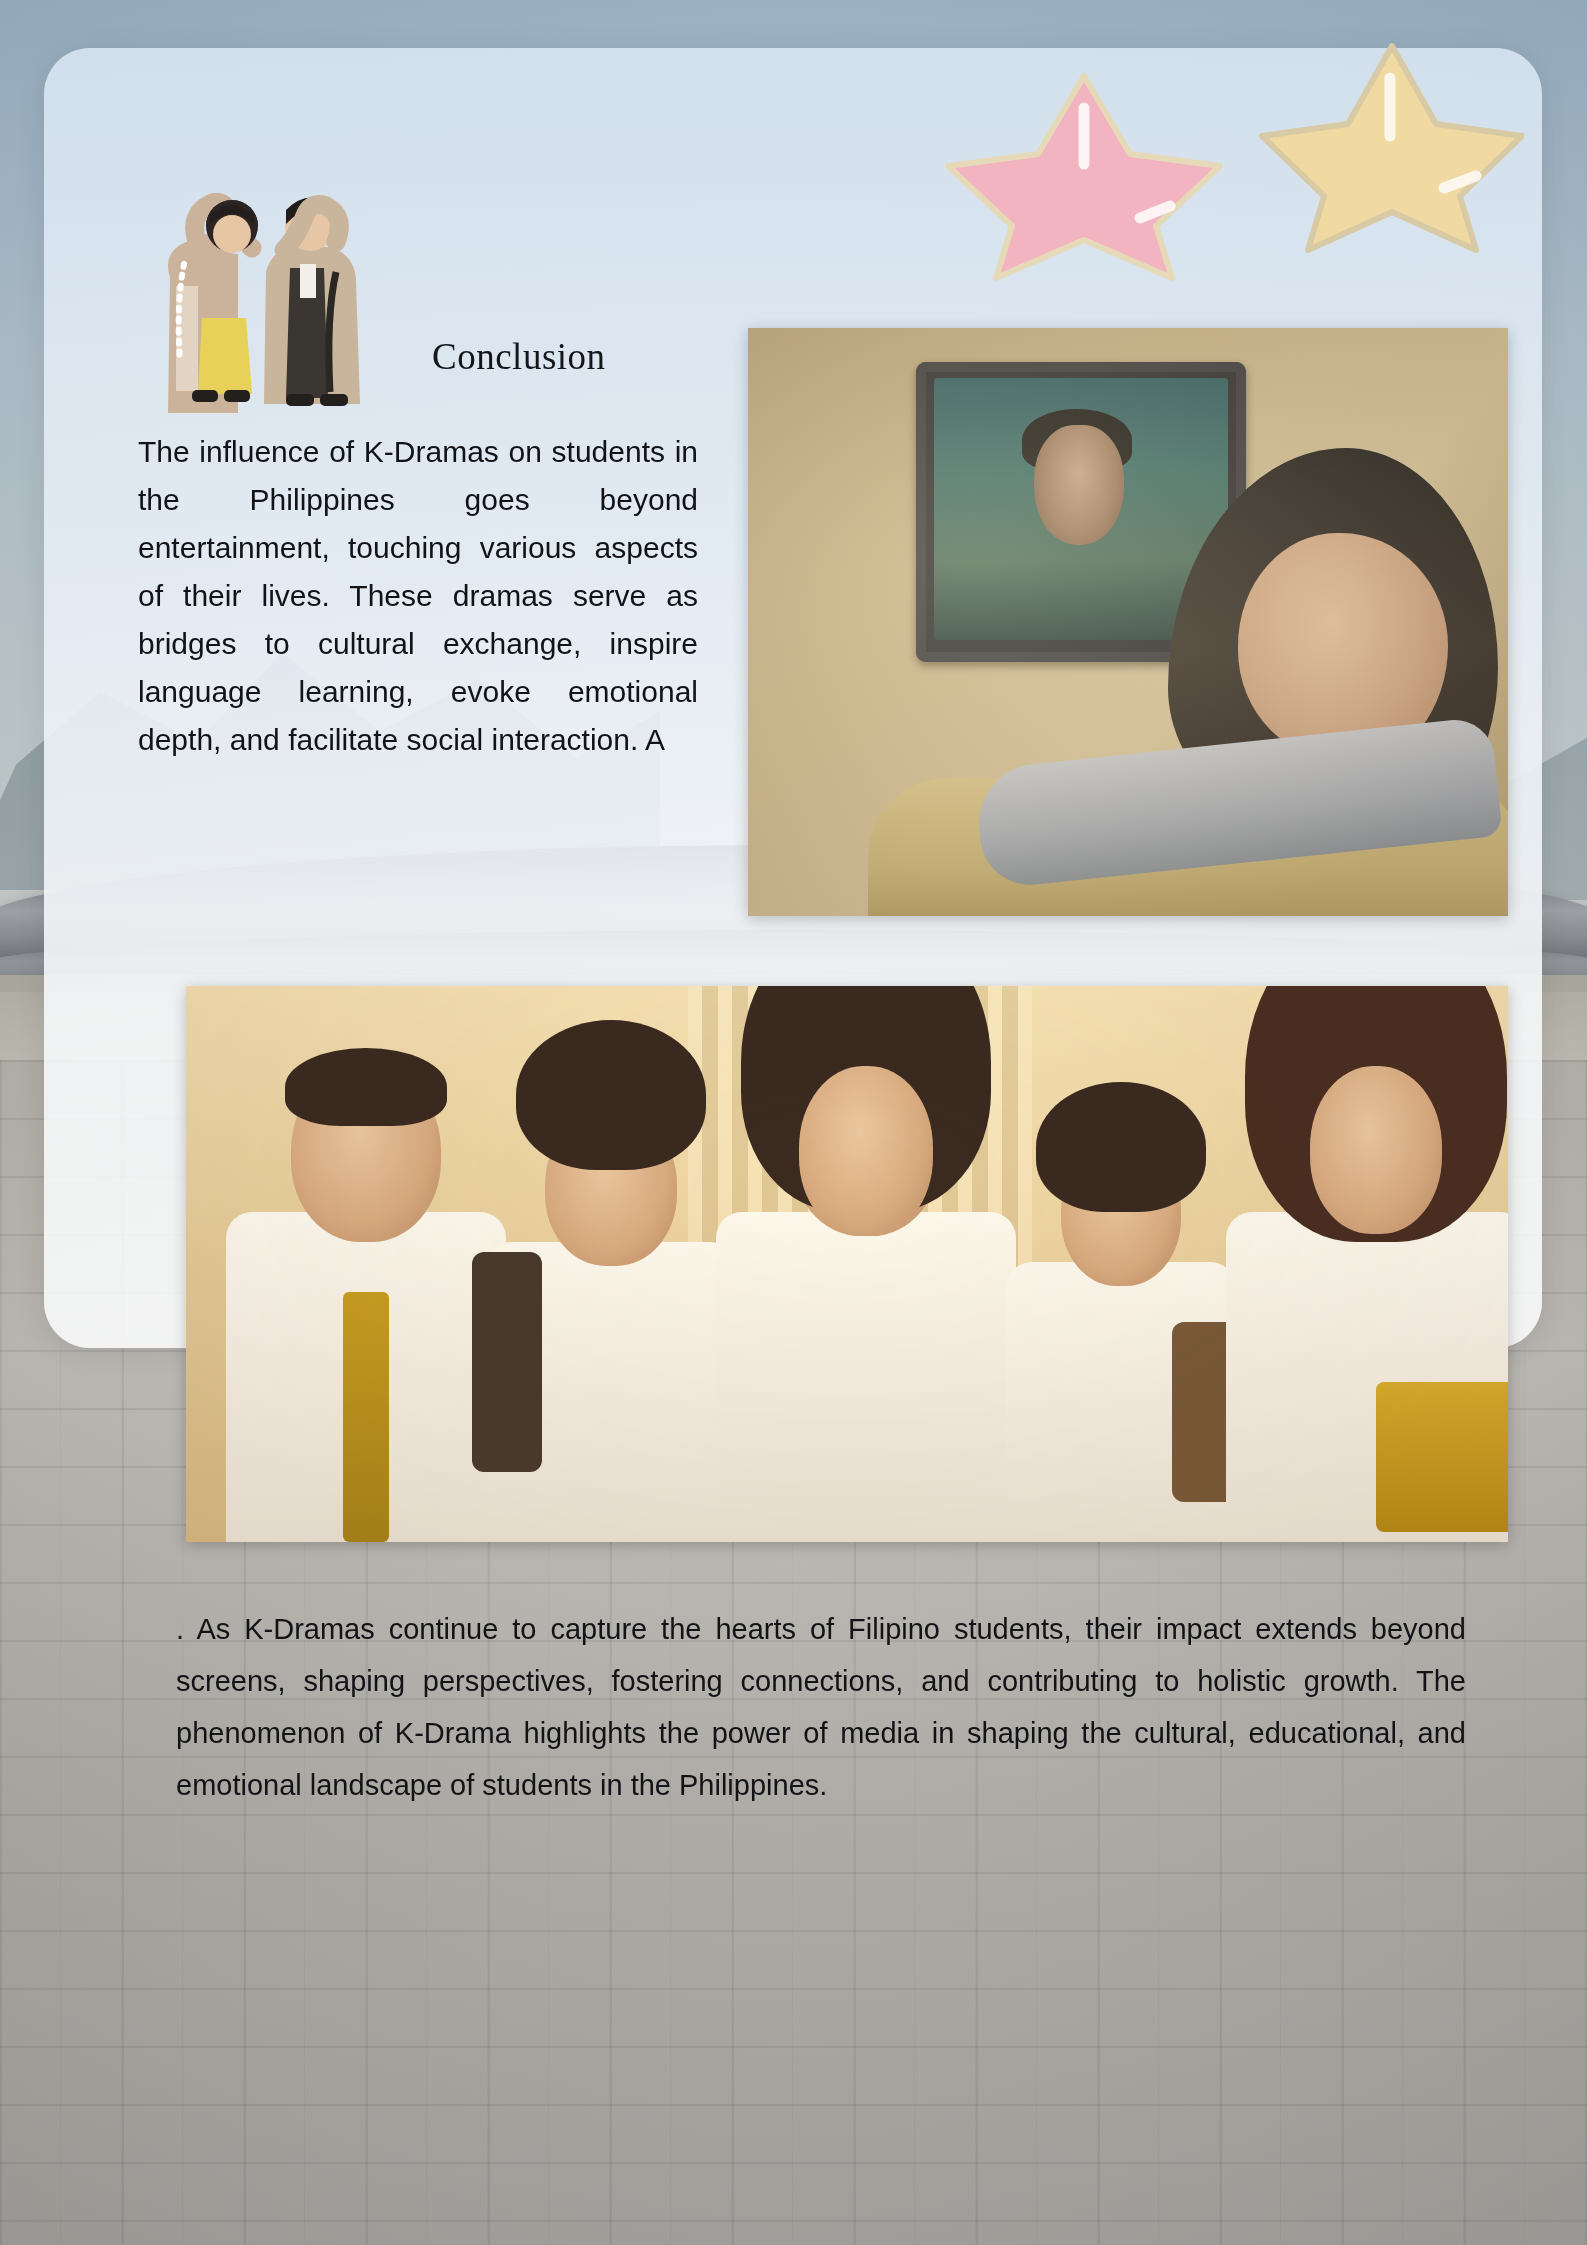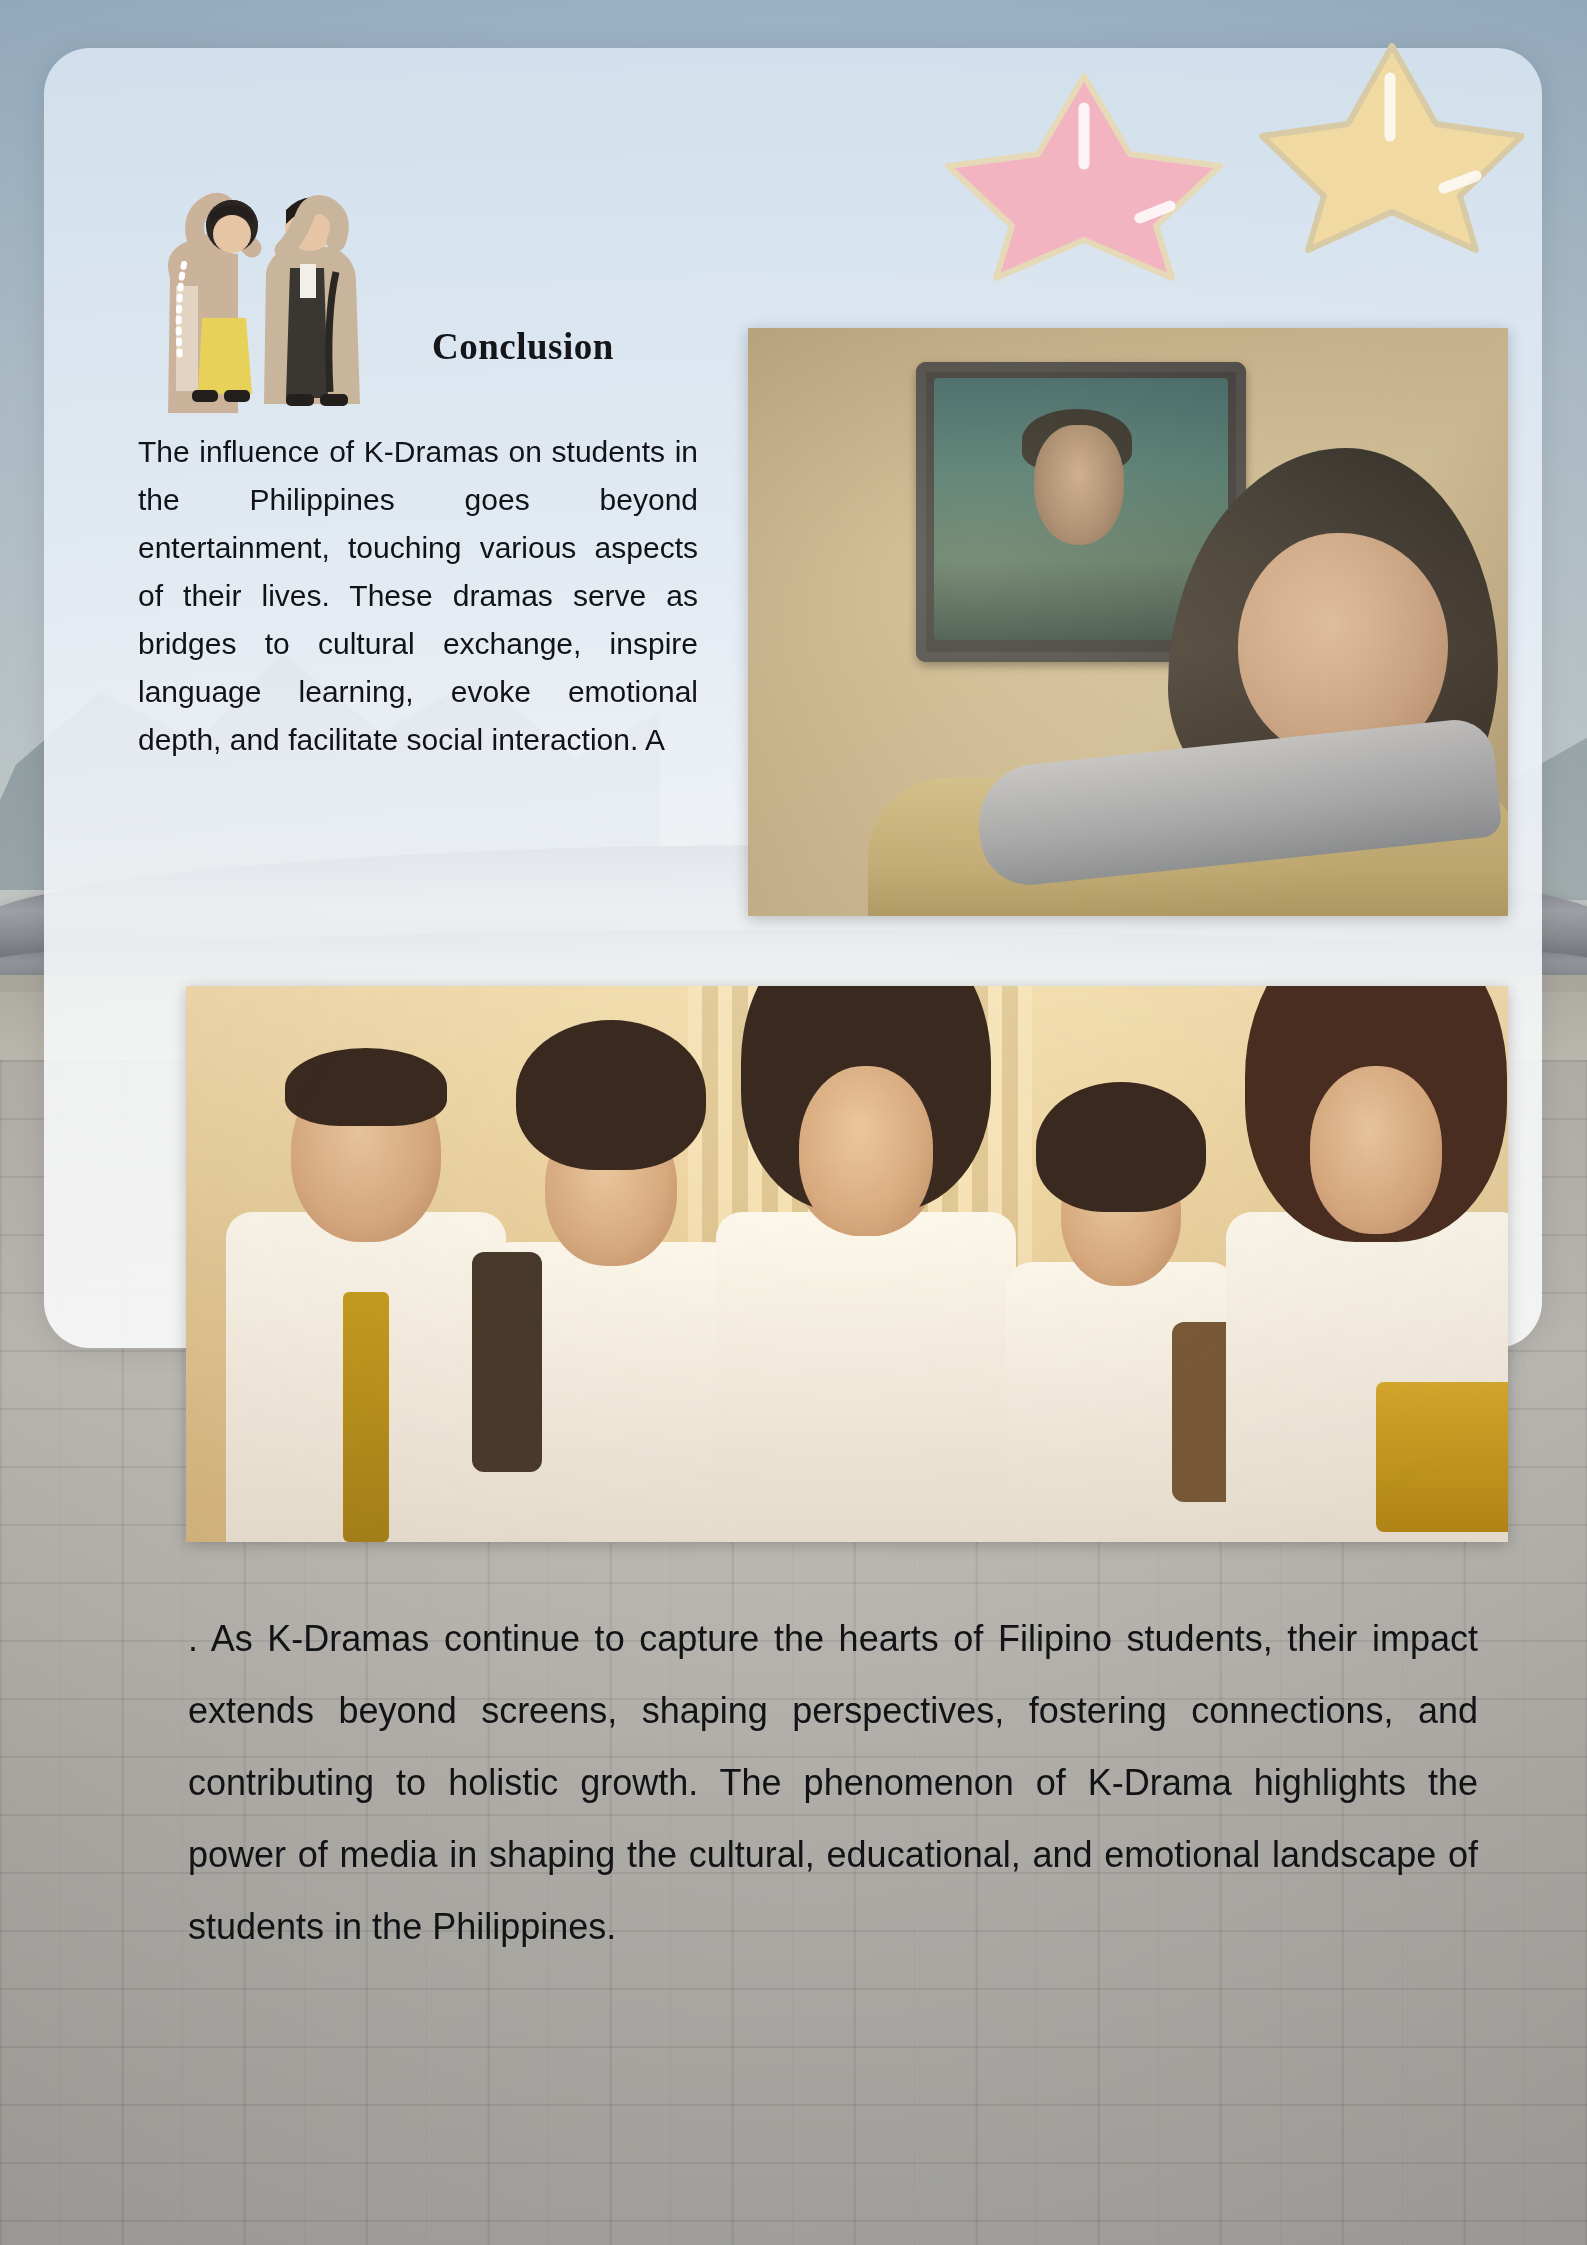--- a/index.html
+++ b/index.html
@@ -115,23 +115,23 @@
   
   .star {
     position: absolute;
   }
   .star svg { display: block; }
 
   
   .heading {
     position: absolute;
     left: 388px;
-    top: 277px;
+    top: 287px;
     font-family: "Liberation Serif", serif;
-    font-weight: bold;
+    font-weight: normal;
     font-size: 37px;
     color: #14161a;
     letter-spacing: .5px;
   }
 
   
   .para-left {
     position: absolute;
     left: 94px;
     top: 380px;
@@ -139,25 +139,25 @@
     font-size: 30px;
     line-height: 48px;
     color: #111317;
     text-align: justify;
     text-justify: inter-word;
   }
 
   
   .para-bottom {
     position: absolute;
-    left: 144px;
+    left: 132px;
     top: 1555px;
     width: 1290px;
-    font-size: 36px;
-    line-height: 72px;
+    font-size: 29px;
+    line-height: 52px;
     color: #111317;
     text-align: justify;
     text-justify: inter-word;
   }
 
   
   .photo {
     position: absolute;
     overflow: hidden;
     box-shadow: 0 3px 14px rgba(0,0,0,.22);

